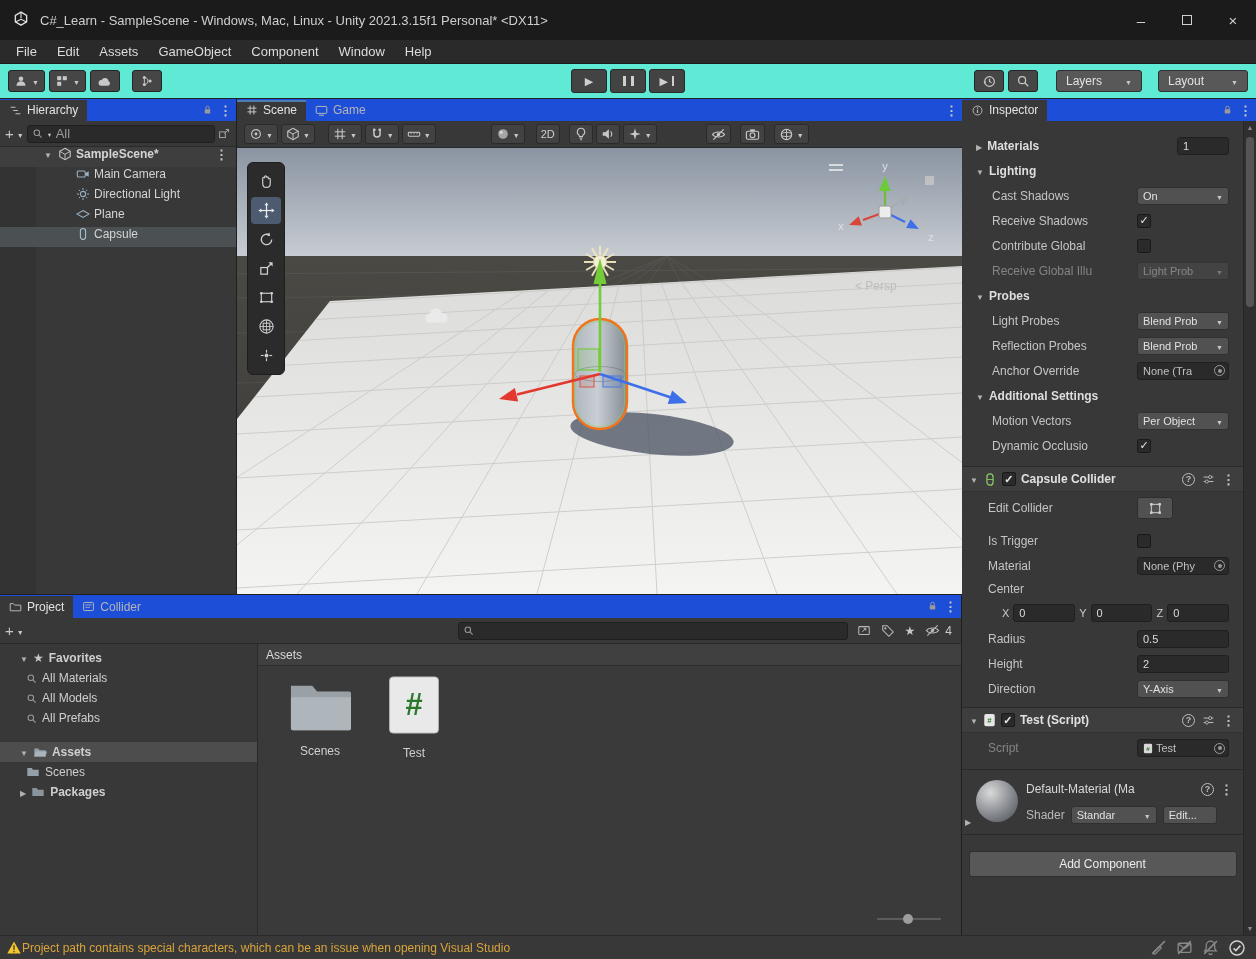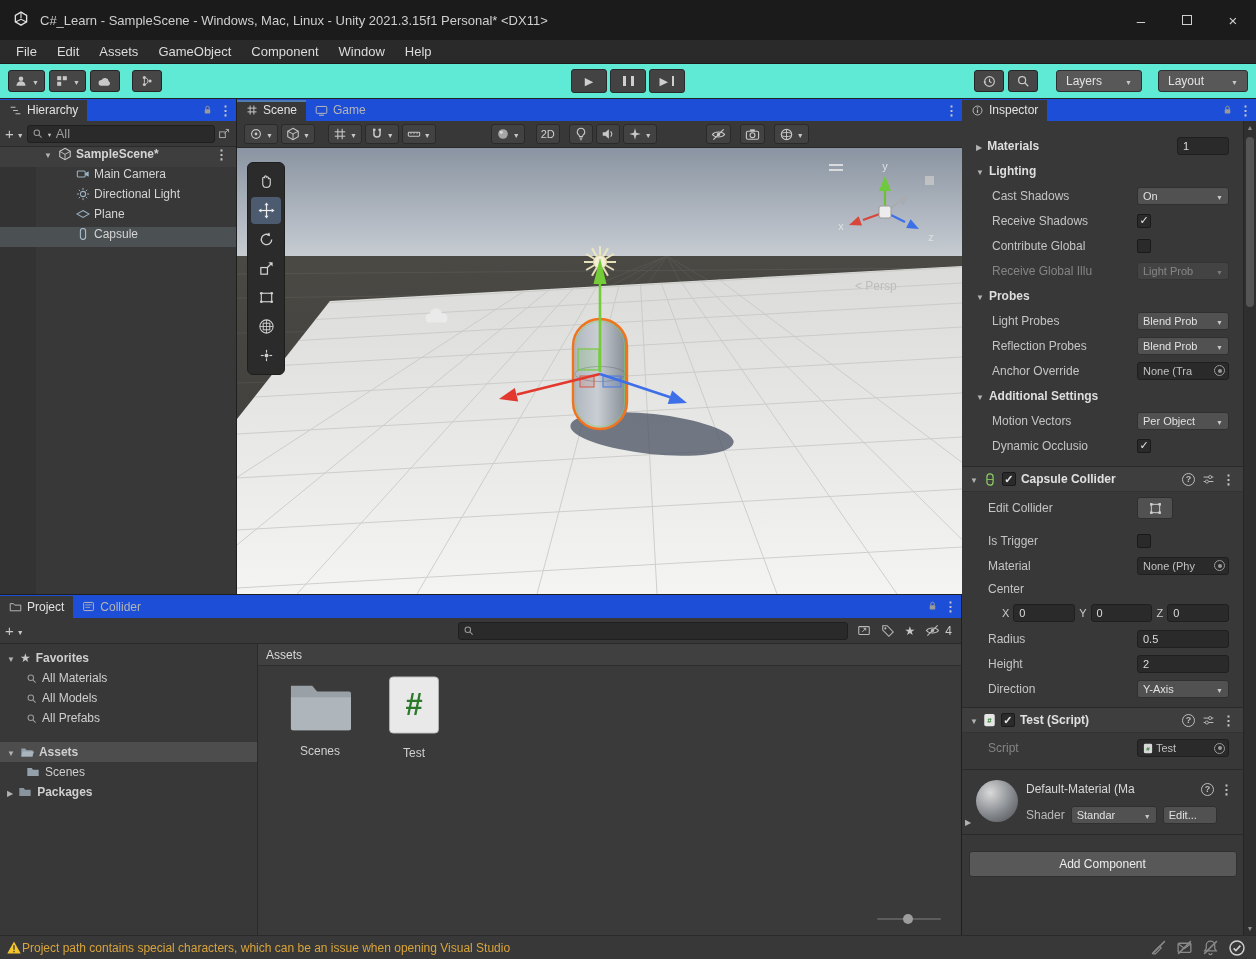--- a/index.html
+++ b/index.html
@@ -72,21 +72,21 @@
   display:flex;align-items:center;justify-content:center;gap:3px;padding:0 4px;margin-right:3px;color:#d0d0d0;font-size:11px}
 .viewport{position:relative;width:725px;height:446px;overflow:hidden;cursor:crosshair}
 .toolstrip{position:absolute;left:10px;top:14px;width:38px;background:#2b2b2b;border:1px solid #1e1e1e;
   border-radius:6px;padding:4px 3px;display:flex;flex-direction:column;align-items:center;z-index:5}
 .tool{width:30px;height:27px;display:flex;align-items:center;justify-content:center;border-radius:4px;margin:1px 0}
 .tool.active{background:#4c5b6f}
 
 
 .proj-body{position:relative;height:calc(100% - 49px);display:flex}
 .ptree{width:258px;border-right:1px solid #2a2a2a;padding-top:4px;flex:none}
-.prow{height:20px;display:flex;align-items:center;gap:5px;padding-left:7px;color:#cfcfcf;white-space:nowrap}
+.prow{height:20px;display:flex;align-items:center;gap:5px;padding-left:20px;color:#cfcfcf;white-space:nowrap}
 .prow.indent1{padding-left:26px}
 .prow.sel{background:#4d4d4d}
 .ppane{flex:1;display:flex;flex-direction:column;background:#3a3a3a;position:relative}
 .ppane-hdr{height:22px;background:#404040;border-bottom:1px solid #2e2e2e;display:flex;align-items:center;padding:0 8px;color:#dadada}
 .tiles{position:relative;flex:1}
 .tile{position:absolute;width:80px;display:flex;flex-direction:column;align-items:center}
 .tile-label{margin-top:12px;font-size:12px;color:#d0d0d0}
 .zoomslider{position:absolute;right:20px;bottom:10px;width:64px;height:12px;display:flex;align-items:center}
 .zoomslider .track{flex:1;height:2px;background:#5c5c5c;border-radius:1px}
 .zoomslider .thumb{position:absolute;left:26px;width:10px;height:10px;border-radius:50%;background:#9d9d9d}

